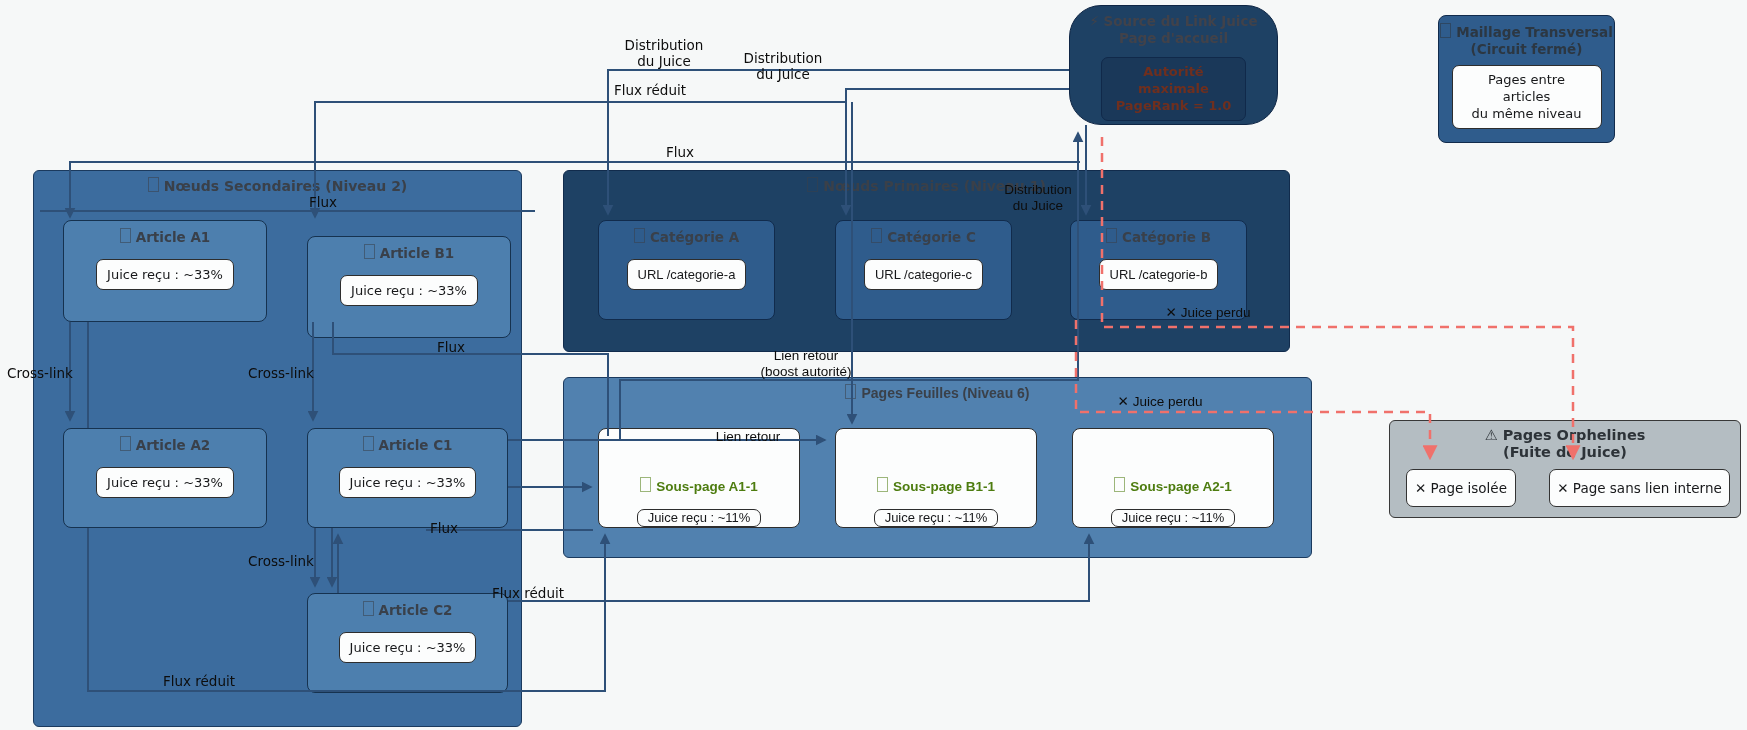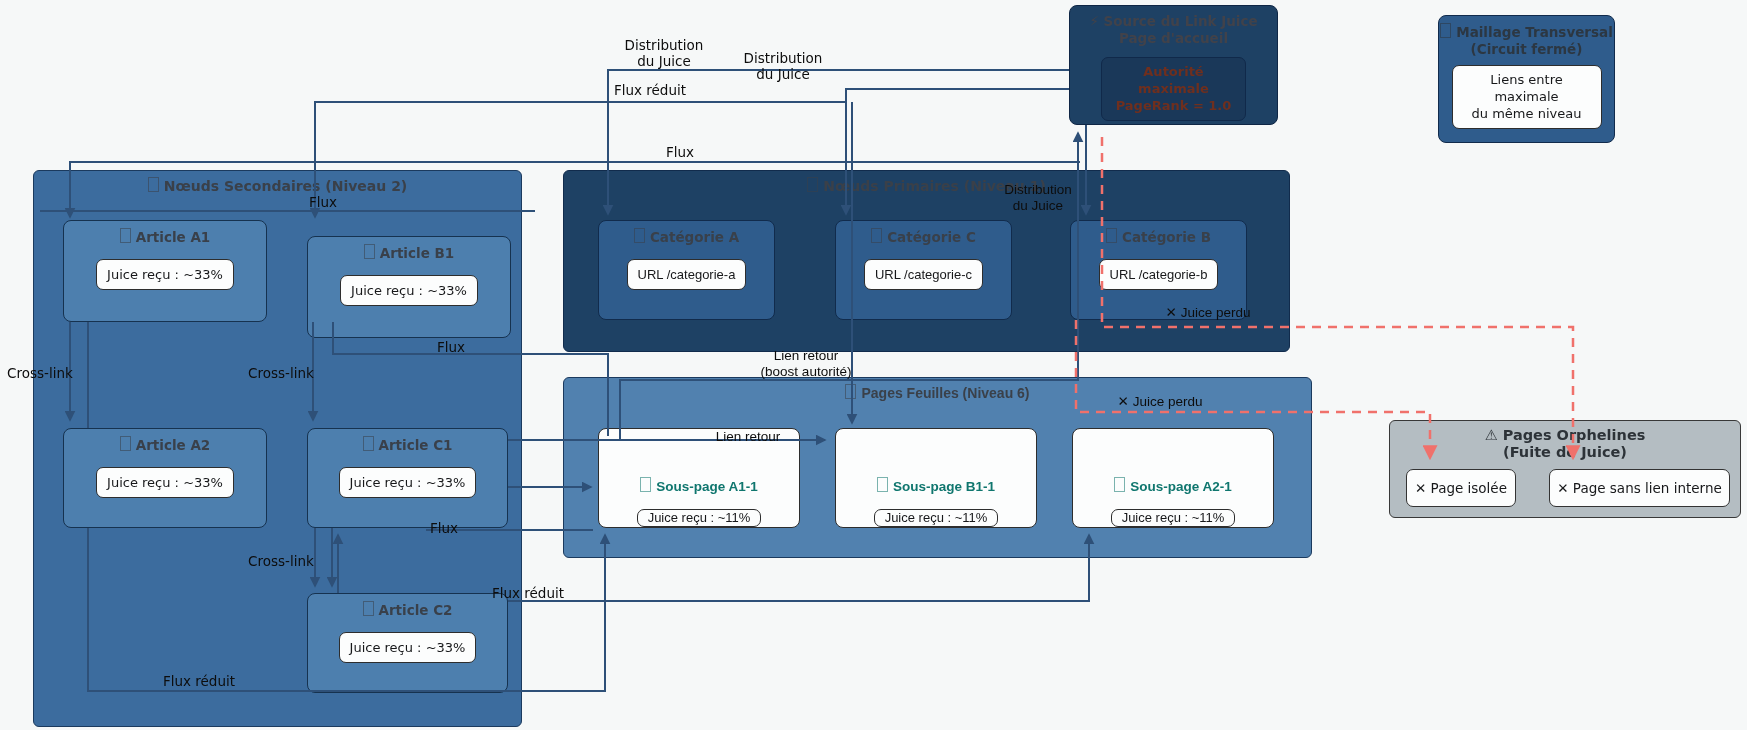--- a/index.html
+++ b/index.html
@@ -10,27 +10,27 @@
   .container{position:absolute;box-sizing:border-box;border-radius:6px;border:1px solid #1b3a5e;}
   .c-left{background:#3c6c9e;}
   .c-primaires{background:#1e4164;border-color:#112b4c;}
   .c-feuilles{background:#5181af;}
   .c-orphan{background:#b4bdc2;border-color:#383838;}
   .ctitle{position:absolute;left:0;right:0;top:6px;text-align:center;font-weight:bold;
           font-size:14px;color:#3a4049;white-space:pre-line;line-height:1.15;}
   
   .node{position:absolute;box-sizing:border-box;border-radius:8px;border:1px solid #1b3a5e;
         display:flex;flex-direction:column;align-items:center;}
-  .n-dark{background:#1e4164;border-color:#0f2645;}
+  .n-dark{background:#1e4164;border-color:#0f2645;border-radius:32px;}
   .n-blue{background:#2f5c8c;border-color:#112b4c;}
   .n-article{background:#4d7fae;border-color:#16324f;}
   .n-white{background:#fcfdfd;border-color:#2d2d2d;}
   .ntitle{margin-top:7px;font-weight:bold;font-size:13.5px;color:#39404a;
           text-align:center;white-space:pre-line;line-height:1.25;}
-  .ntitle.on-white{color:#0f766e;margin-top:48px;}
+  .ntitle.on-white{color:#4d7c0f;margin-top:48px;}
   .pill{background:#fcfdfd;border:1px solid #2d2d2d;border-radius:7px;height:29px;
         display:flex;align-items:center;justify-content:center;padding:0 10px;
         font-size:13px;color:#17181a;margin-top:13px;white-space:pre-line;text-align:center;}
   .pill.two-line{height:auto;padding:6px 10px;line-height:1.3;}
   .pill.p-dark{background:#1a3859;border-color:#10294a;color:#6f2f1e;font-weight:bold;}
   
   .opill{position:absolute;background:#fcfdfd;border:1px solid #333;border-radius:7px;
          display:flex;align-items:center;justify-content:center;font-size:13.5px;color:#17181a;}
   
   .tofu{display:inline-block;width:9px;height:13px;border:1px solid currentColor;
@@ -71,21 +71,21 @@
   <div class="node n-dark" style="left:1069px;top:5px;width:209px;height:120px">
     <div class="ntitle" style="color:#41424a">⚡ Source du Link Juice
 Page d'accueil</div>
     <div class="pill p-dark two-line" style="margin-top:10px;width:123px">Autorité maximale
 PageRank = 1.0</div>
   </div>
 
   <div class="node n-blue" style="left:1438px;top:15px;width:177px;height:128px">
     <div class="ntitle" style="color:#2c3742"><span class="tofu"></span><span>Maillage Transversal
 (Circuit fermé)</span></div>
-    <div class="pill two-line" style="margin-top:7px;width:128px">Liens entre maximale
+    <div class="pill two-line" style="margin-top:7px;width:128px">Pages entre articles
 du même niveau</div>
   </div>
 
   <div class="node n-article" style="left:63px;top:220px;width:204px;height:102px">
     <div class="ntitle"><span class="tofu"></span><span>Article A1</span></div>
     <div class="pill">Juice reçu : ~33%</div>
   </div>
   <div class="node n-article" style="left:307px;top:236px;width:204px;height:102px">
     <div class="ntitle"><span class="tofu"></span><span>Article B1</span></div>
     <div class="pill">Juice reçu : ~33%</div>

